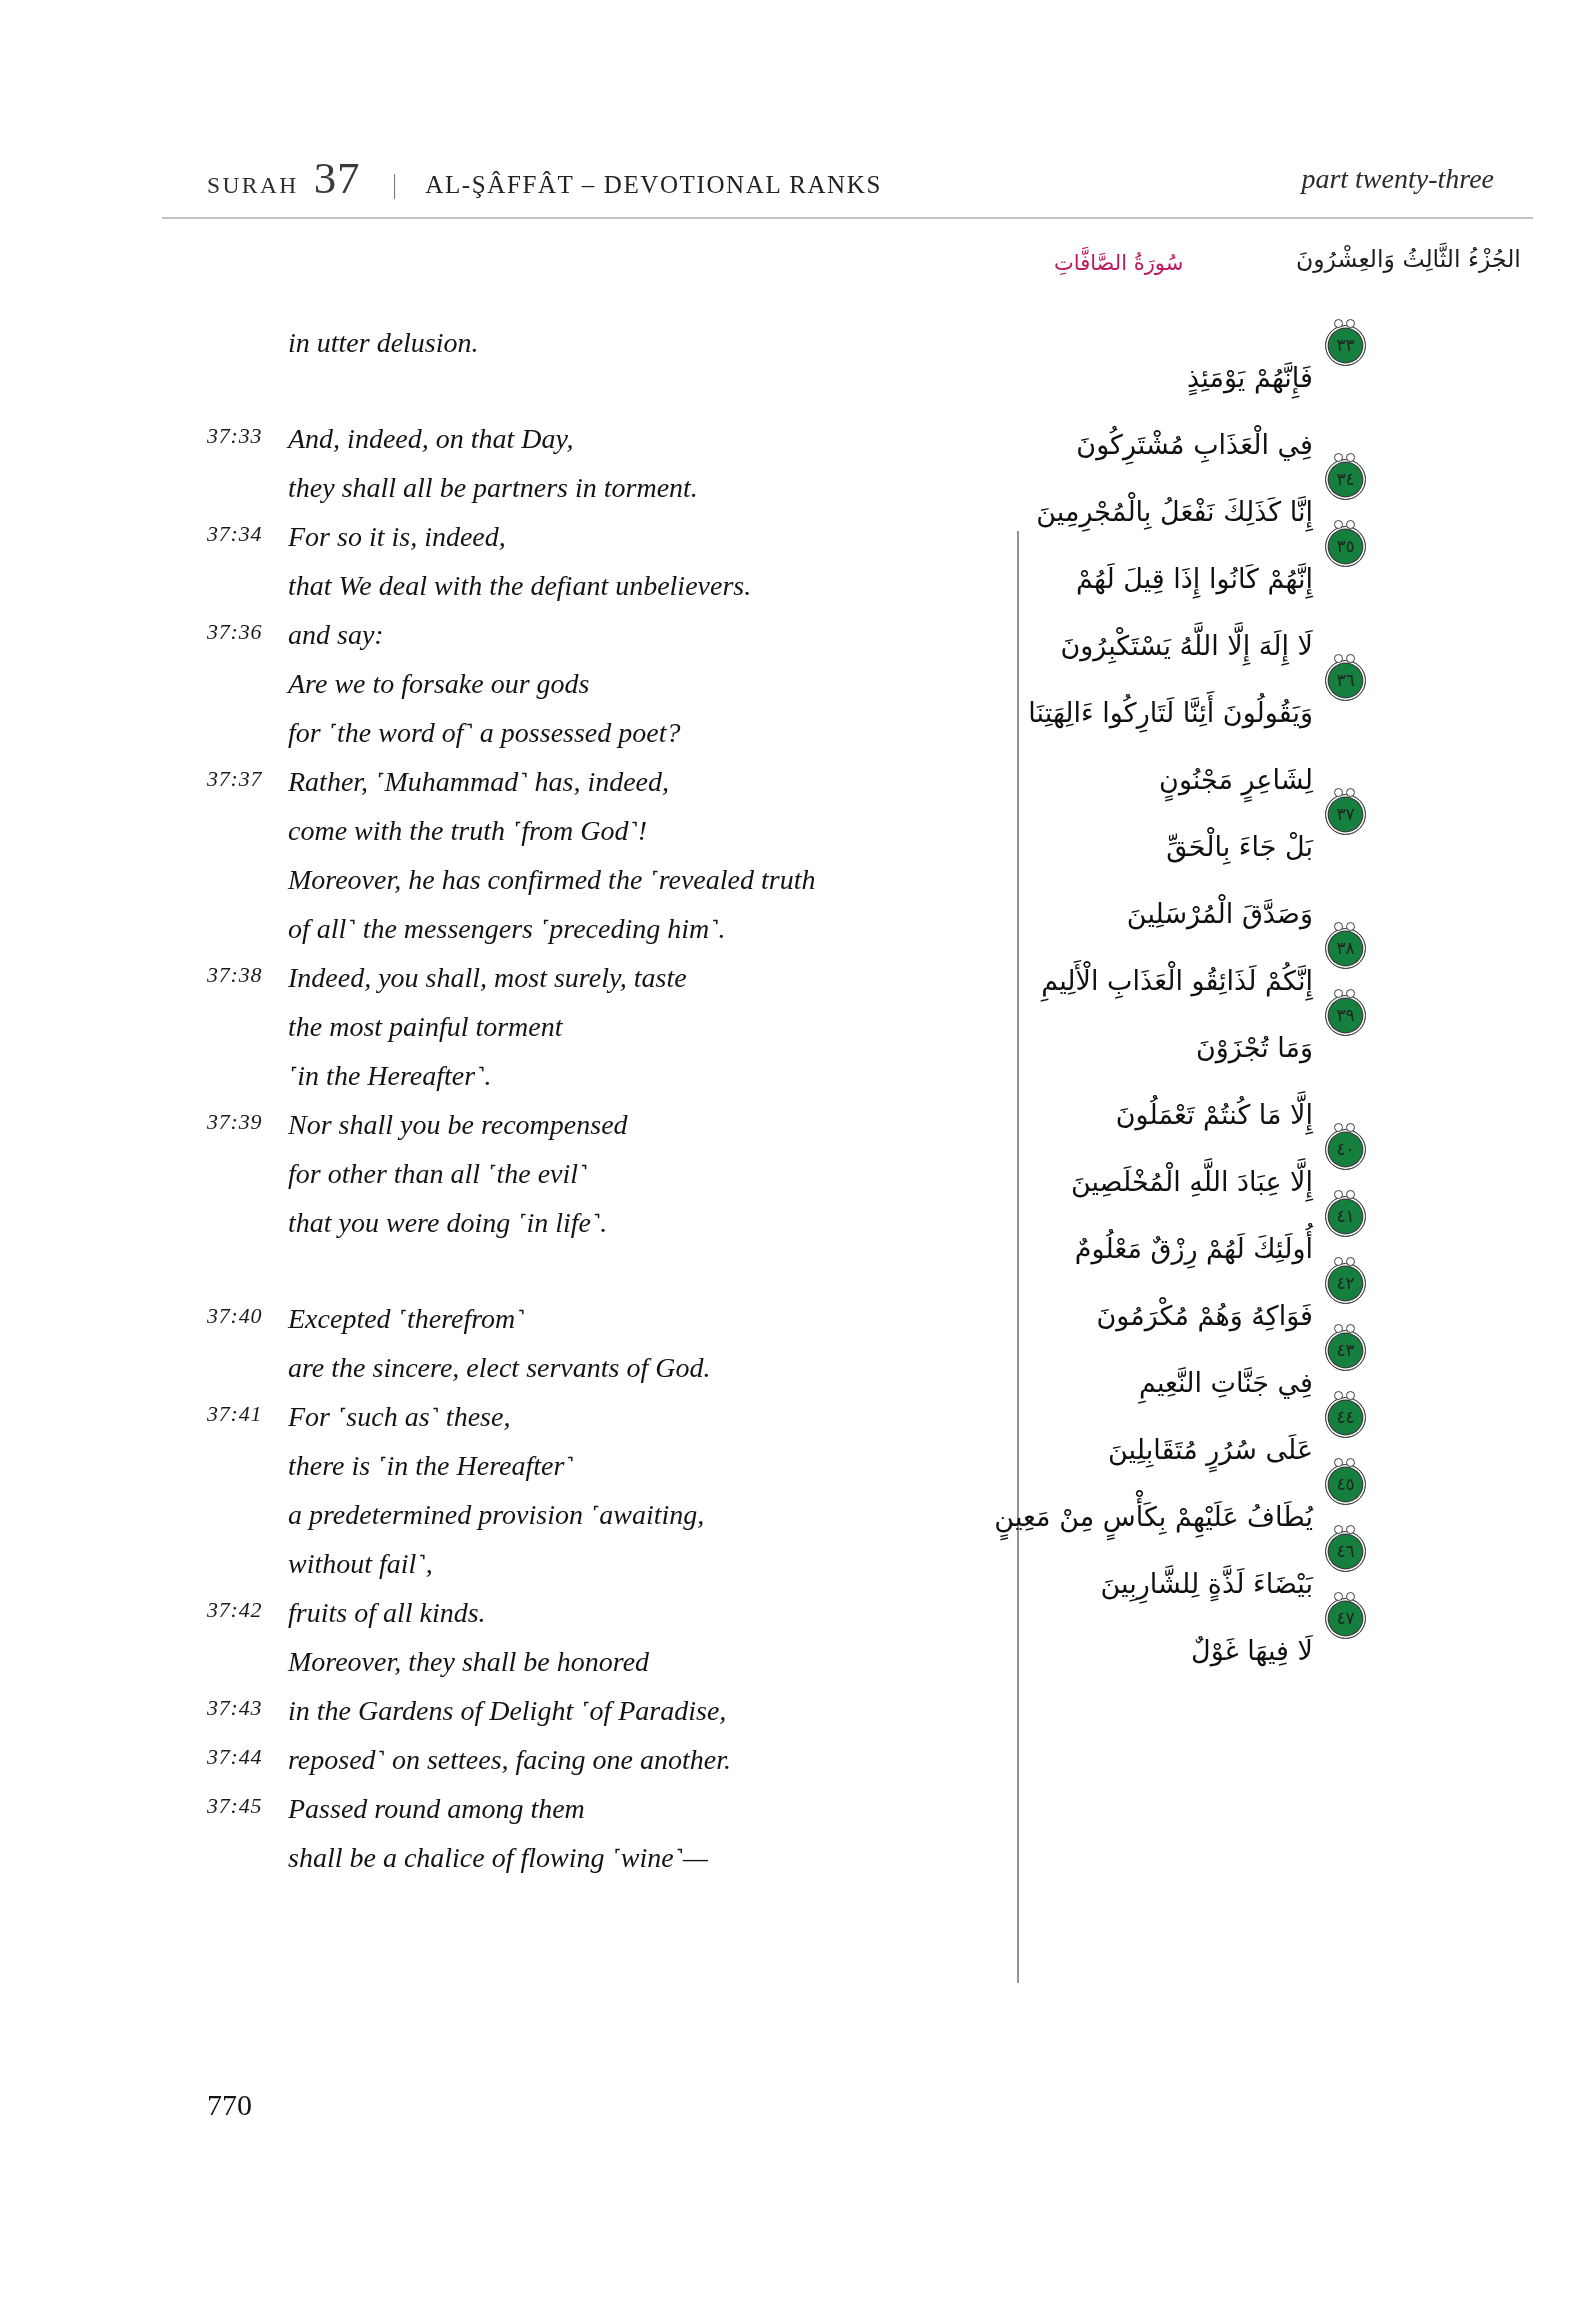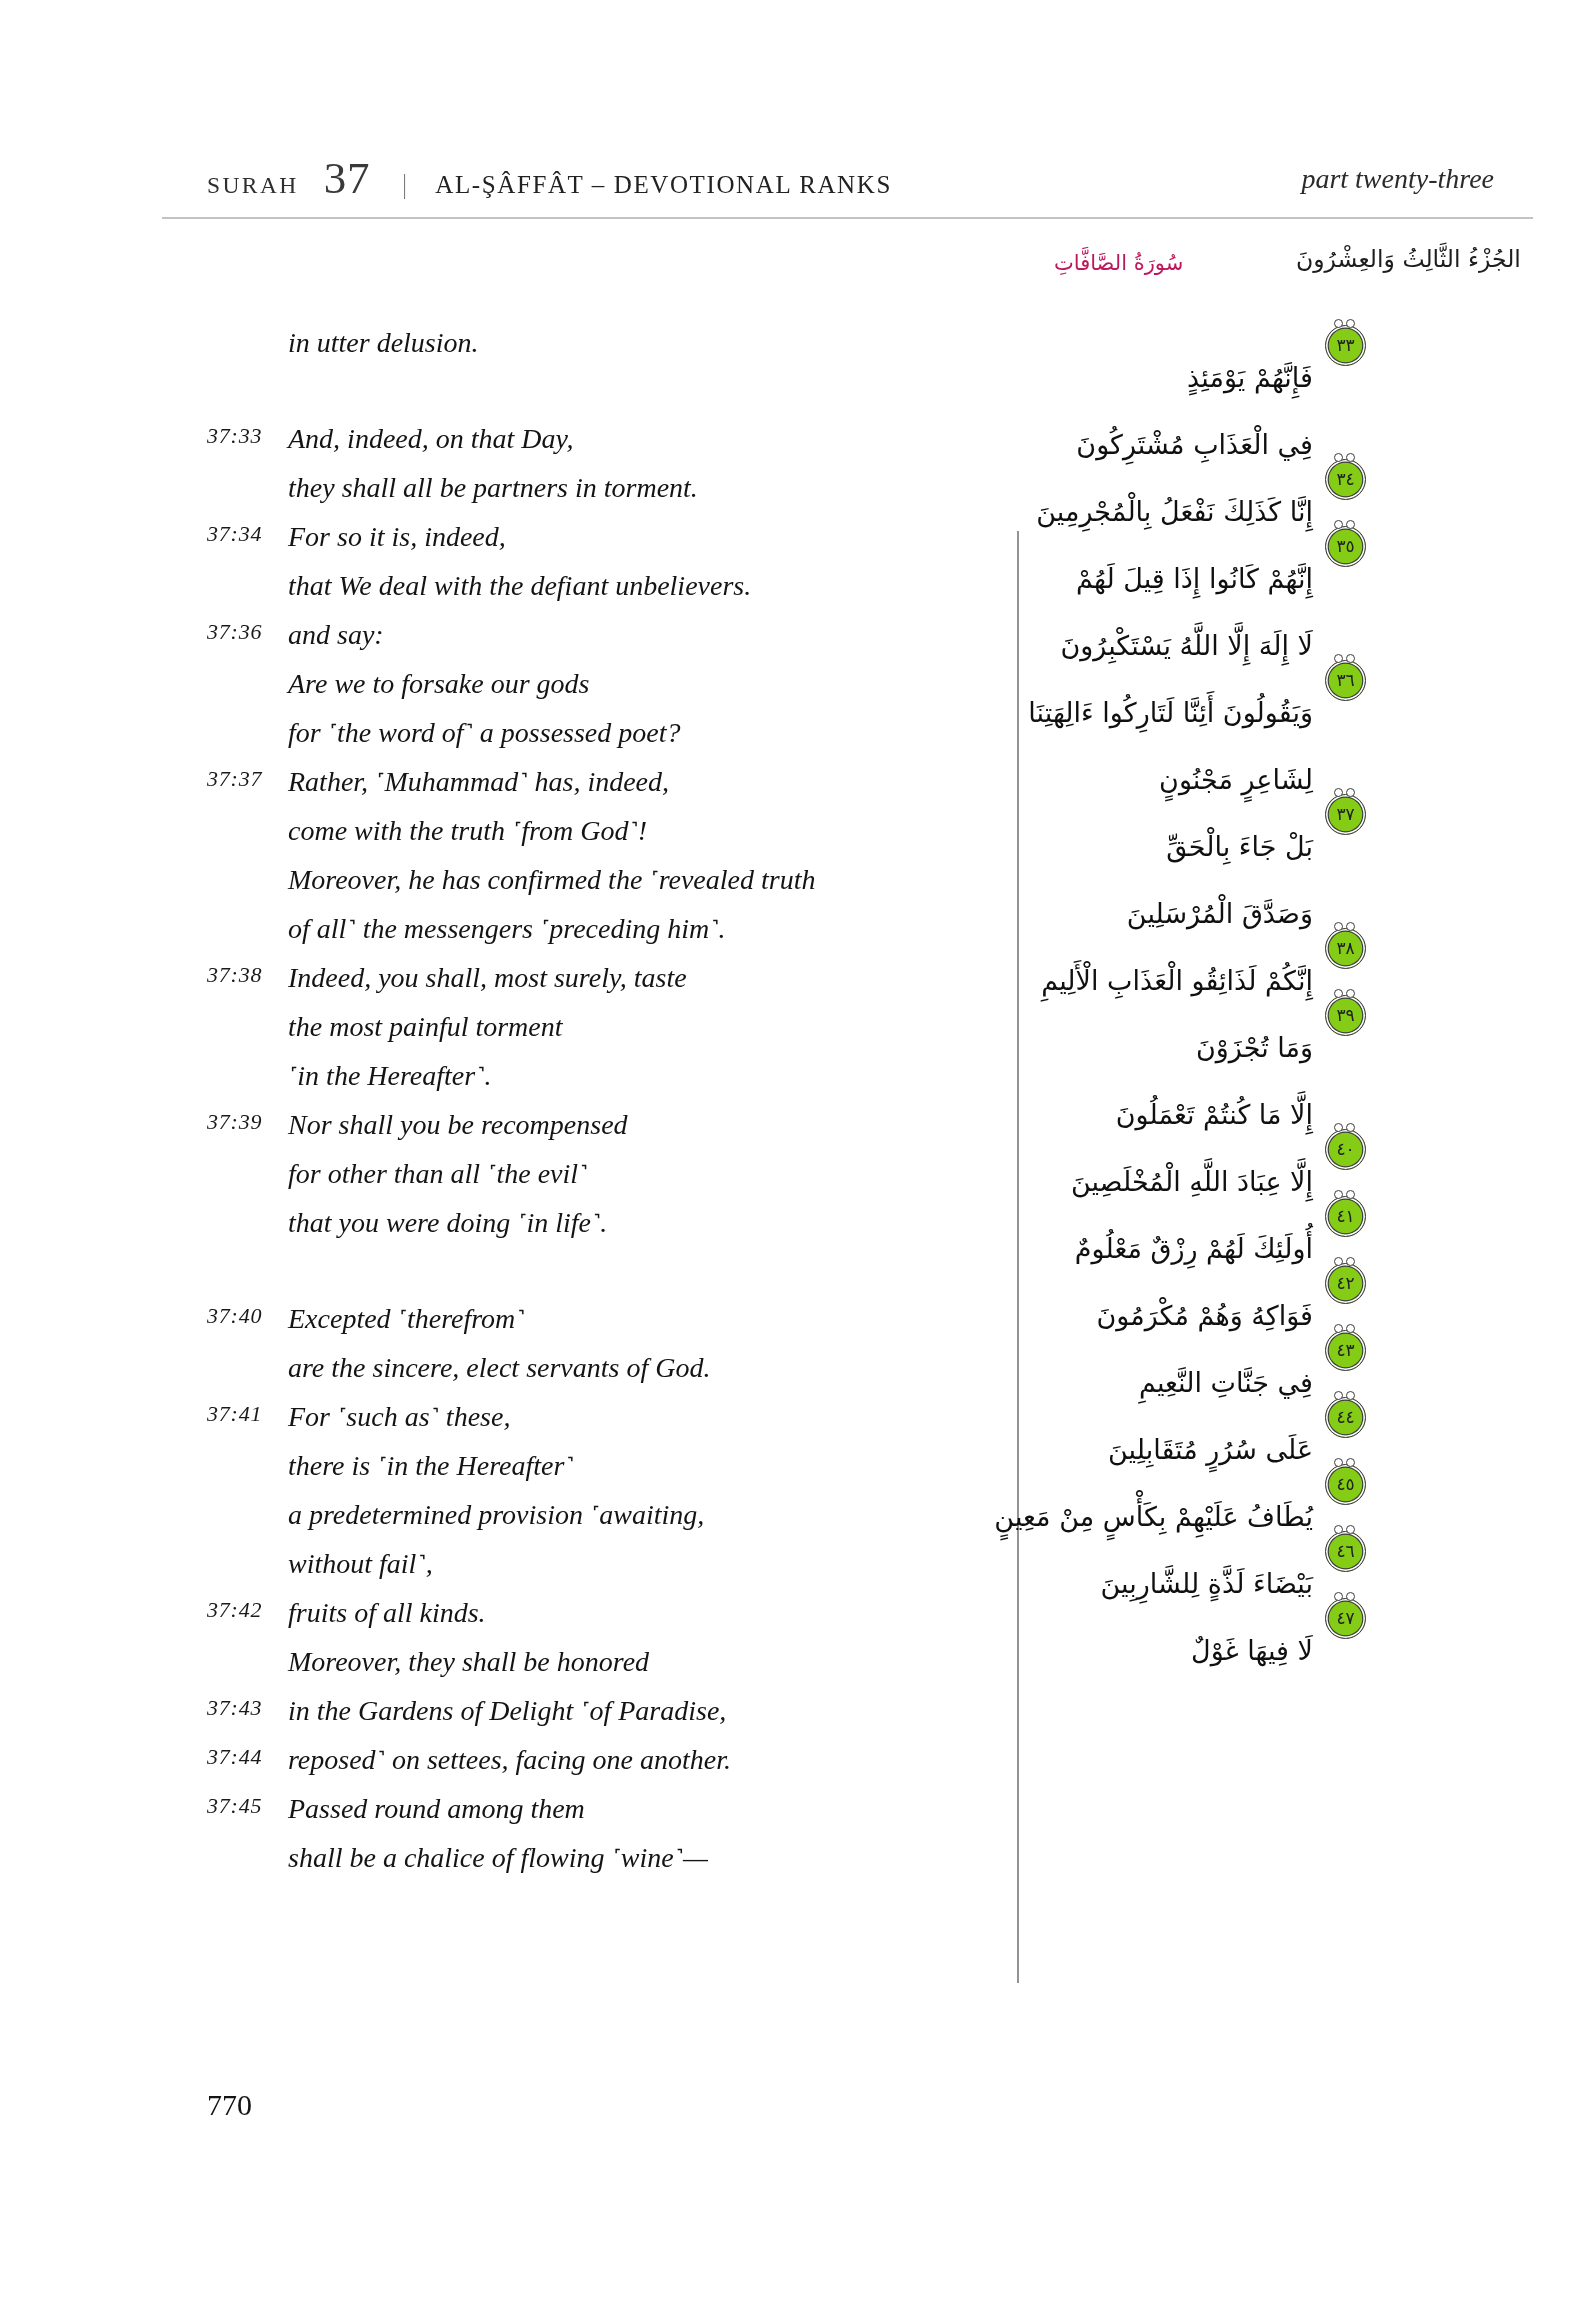--- a/index.html
+++ b/index.html
@@ -4,21 +4,21 @@
 <style>
   html,body{margin:0;padding:0;}
   body{
     width:1592px;height:2307px;position:relative;background:#ffffff;
     font-family:"Liberation Serif", serif;color:#161616;overflow:hidden;
   }
   
   #hdr{position:absolute;left:162px;top:152px;width:1371px;height:58px;}
   .hdr-left{position:absolute;left:45px;top:0;display:flex;align-items:baseline;white-space:nowrap;}
   .surah-label{font-size:23.5px;letter-spacing:2.4px;color:#2e2e2e;}
-  .surah-number{font-size:45px;margin-left:25px;color:#3a3a3a;letter-spacing:0.8px;}
+  .surah-number{font-size:45px;margin-left:15px;color:#3a3a3a;letter-spacing:0.8px;}
   .hdr-sep{font-size:27.5px;font-weight:400;color:#555;margin:0 27.5px 0 32px;transform:scaleX(.6);}
   .surah-title{font-size:25px;letter-spacing:1.6px;color:#222;}
   .part-label{position:absolute;right:39px;top:11.3px;font-style:italic;font-size:28px;color:#2b2b2b;}
   #hdr-rule{position:absolute;left:162px;top:217px;width:1371px;height:1.6px;background:#c3c3c3;}
   
   .ar{font-family:"DejaVu Sans", sans-serif;direction:rtl;}
   #ar-hdr-juz{position:absolute;left:1296px;top:245px;font-size:23.5px;color:#1d1d1d;white-space:nowrap;}
   #ar-hdr-surah{position:absolute;left:1054px;top:251px;font-size:21px;color:#be185d;white-space:nowrap;}
   
   #eng{position:absolute;left:207px;top:318px;width:818px;}
@@ -28,21 +28,21 @@
   .vlines{margin-left:81px;}
   .eline{font-size:28px;line-height:49px;white-space:nowrap;color:#141414;}
   
   #divider{position:absolute;left:1017px;top:531px;width:1.6px;height:1452px;background:#939393;}
   
   #arab{position:absolute;left:1037px;top:318px;width:334px;}
   .ar-row{position:relative;height:67px;}
   .ar-text{position:absolute;right:58px;top:8px;font-size:27px;white-space:nowrap;color:#101010;
            font-family:"DejaVu Sans", sans-serif;direction:rtl;margin-top:36px;}
   .ar-med{position:absolute;right:4.9px;top:6.5px;width:39px;height:39px;border:1.6px solid #3d3d3d;border-radius:50%;
-          box-shadow:inset 0 0 0 1.6px #ffffff, inset 0 0 0 2.8px #3d3d3d;background:#84cc16;}
+          box-shadow:inset 0 0 0 1.6px #ffffff, inset 0 0 0 2.8px #3d3d3d;background:#15803d;}
   .ar-med::before,.ar-med::after{content:'';position:absolute;width:7.3px;height:7.3px;border:1.6px solid #3d3d3d;
           border-radius:50%;background:#fff;top:-6.5px;}
   .ar-med::before{left:8px;}
   .ar-med::after{left:19.4px;}
   .med-num{position:absolute;inset:0;display:flex;align-items:center;justify-content:center;
           font-size:17px;color:#222;font-family:"DejaVu Sans", sans-serif;direction:rtl;}
   
   #pageno{position:absolute;left:207px;top:2088px;font-size:30px;color:#141414;}
 </style>
 </head>

